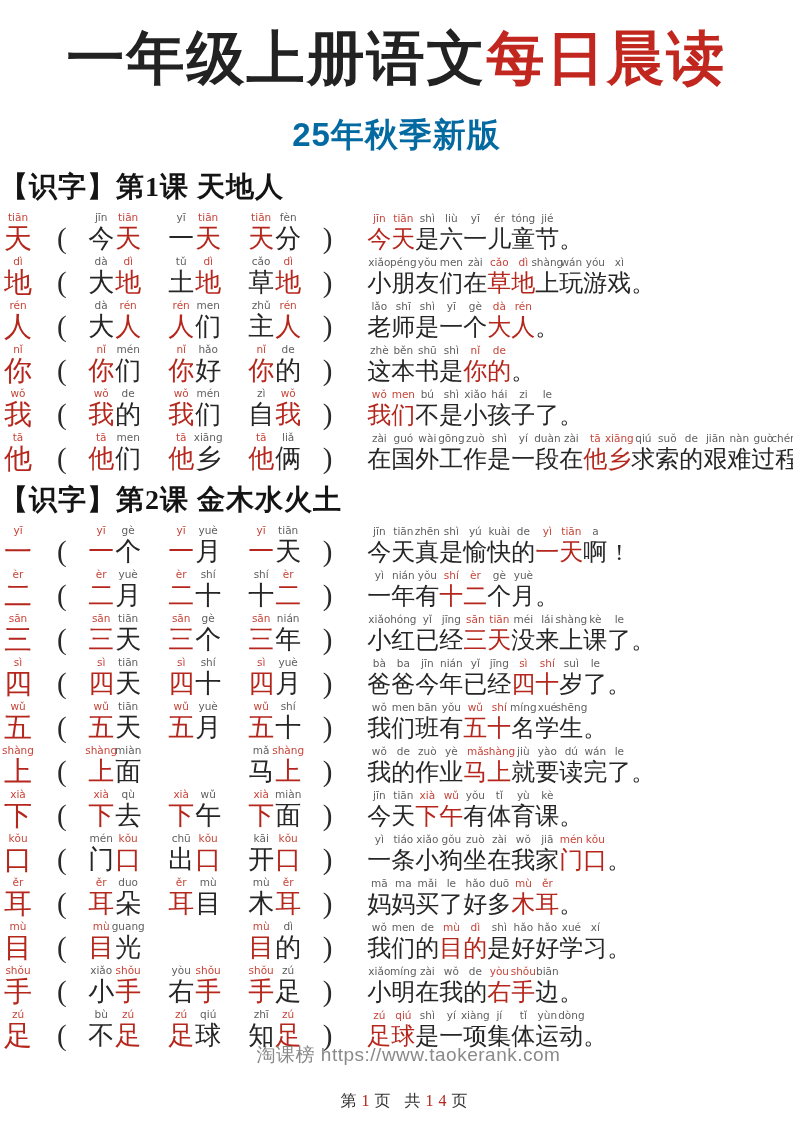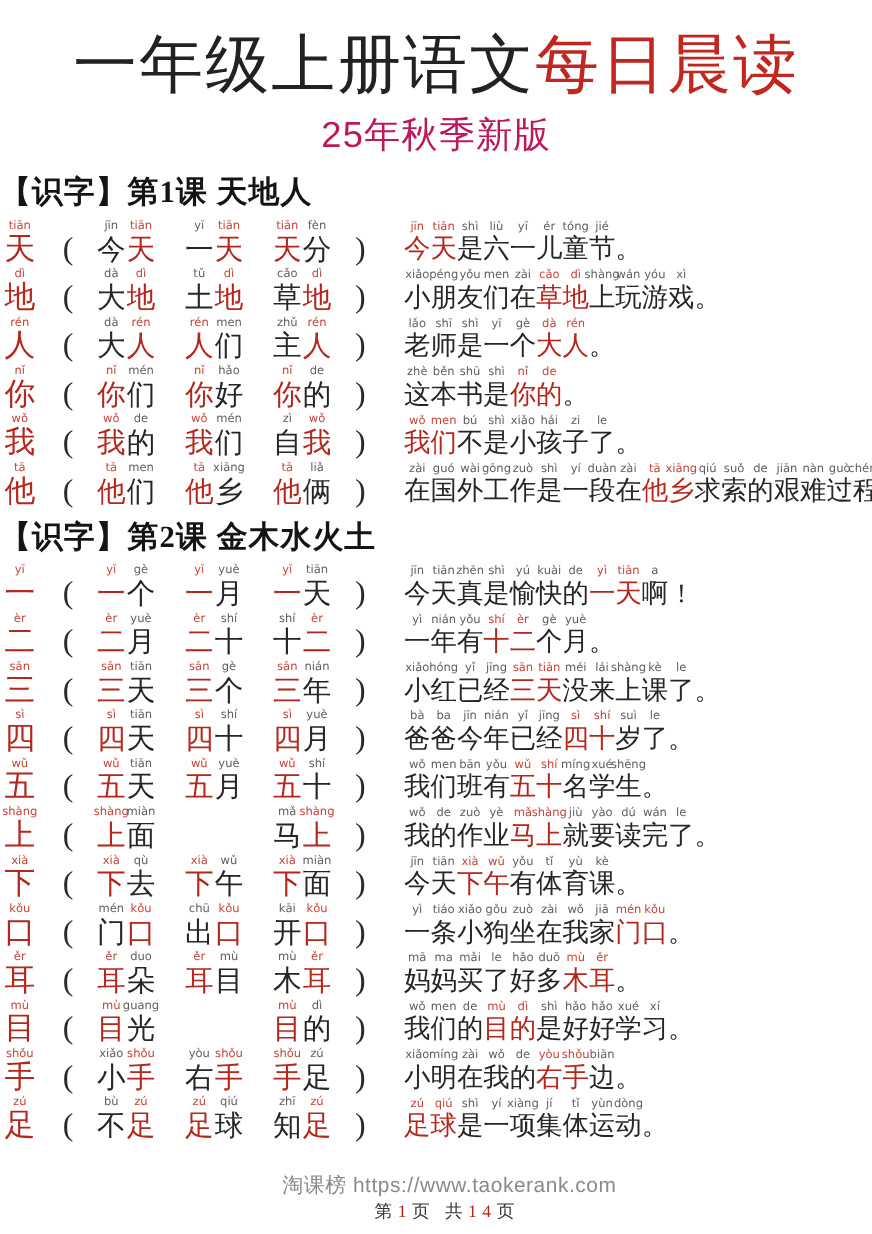--- a/index.html
+++ b/index.html
@@ -4,27 +4,27 @@
 <style>
   html,body{margin:0;padding:0;}
   body{
     width:793px;height:1122px;background:#ffffff;overflow:hidden;
     font-family:"Liberation Serif","DejaVu Serif",serif;
     color:#262626;
   }
   .page{width:793px;height:1122px;position:relative;box-sizing:border-box;padding-top:26px;}
   
   .title{
-    text-align:center;font-size:58px;font-weight:normal;line-height:1.15;
+    text-align:center;font-size:58px;font-weight:bold;line-height:1.15;
     letter-spacing:2px;white-space:nowrap;
   }
   .title .t-black{color:#222222;}
   .title .t-red{color:var(--title-red,#c1271f);}
   .subtitle{
-    text-align:center;font-size:33px;font-weight:normal;color:#be185d;margin-top:8px;
+    text-align:center;font-size:33px;font-weight:bold;color:#0369a1;margin-top:20px;
     font-family:"Liberation Sans","DejaVu Sans",sans-serif;letter-spacing:1px;
   }
   
   .content{padding-right:12px;margin-top:10px;}
   .section-heading{
     font-size:28px;font-weight:600;color:#141414;letter-spacing:1px;
     margin:8px 0 4px 0;white-space:nowrap;
   }
   .row{display:flex;align-items:flex-end;height:43px;margin-bottom:1px;white-space:nowrap;gap:20px;}
   .syl{position:relative;display:inline-block;text-align:center;vertical-align:bottom;padding-top:14px;}
@@ -45,21 +45,21 @@
   .sentence{margin-left:14px;display:flex;align-items:flex-end;}
   .sentence .syl{min-width:24px;}
   .sentence .hz{font-size:24px;line-height:27px;}
   .words .syl,.main-col{min-width:27px;}
   
   .footer{position:absolute;left:0;bottom:10px;width:100%;text-align:center;}
   .site{
     font-family:"Liberation Sans","DejaVu Sans",sans-serif;
     color:#8a8a8a;font-size:19px;letter-spacing:0.5px;margin-left:24px;
   }
-  .pageline{margin-top:0;font-size:16px;color:#333333;letter-spacing:5px;padding-left:20px;}
+  .pageline{margin-top:23px;font-size:16px;color:#333333;letter-spacing:5px;padding-left:20px;}
   .pageline .num{color:var(--red-hanzi,#c0392b);}
 </style>
 </head>
 <body>
 
 <div class="page">
 
   <div class="title">
     <span class="t-black">一年级上册语文</span><span class="t-red">每日晨读</span>
   </div>

